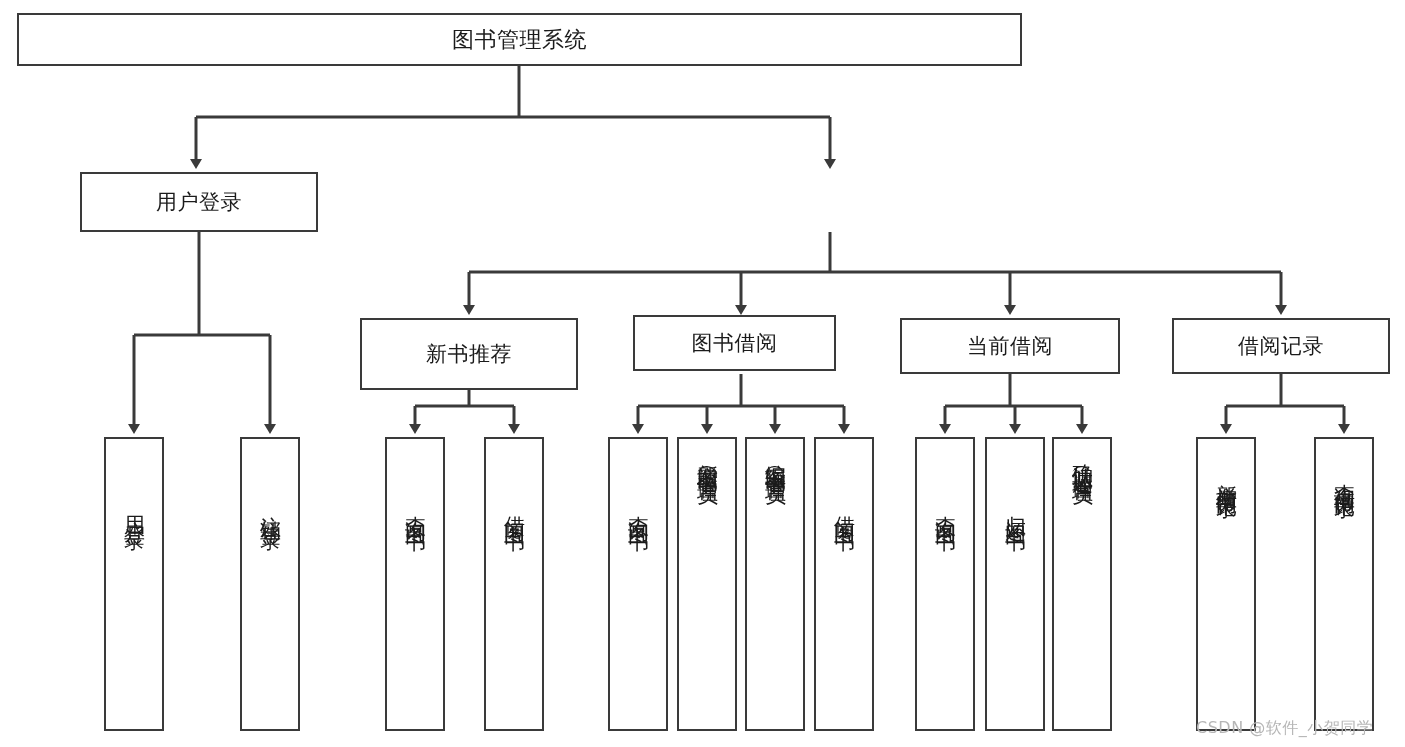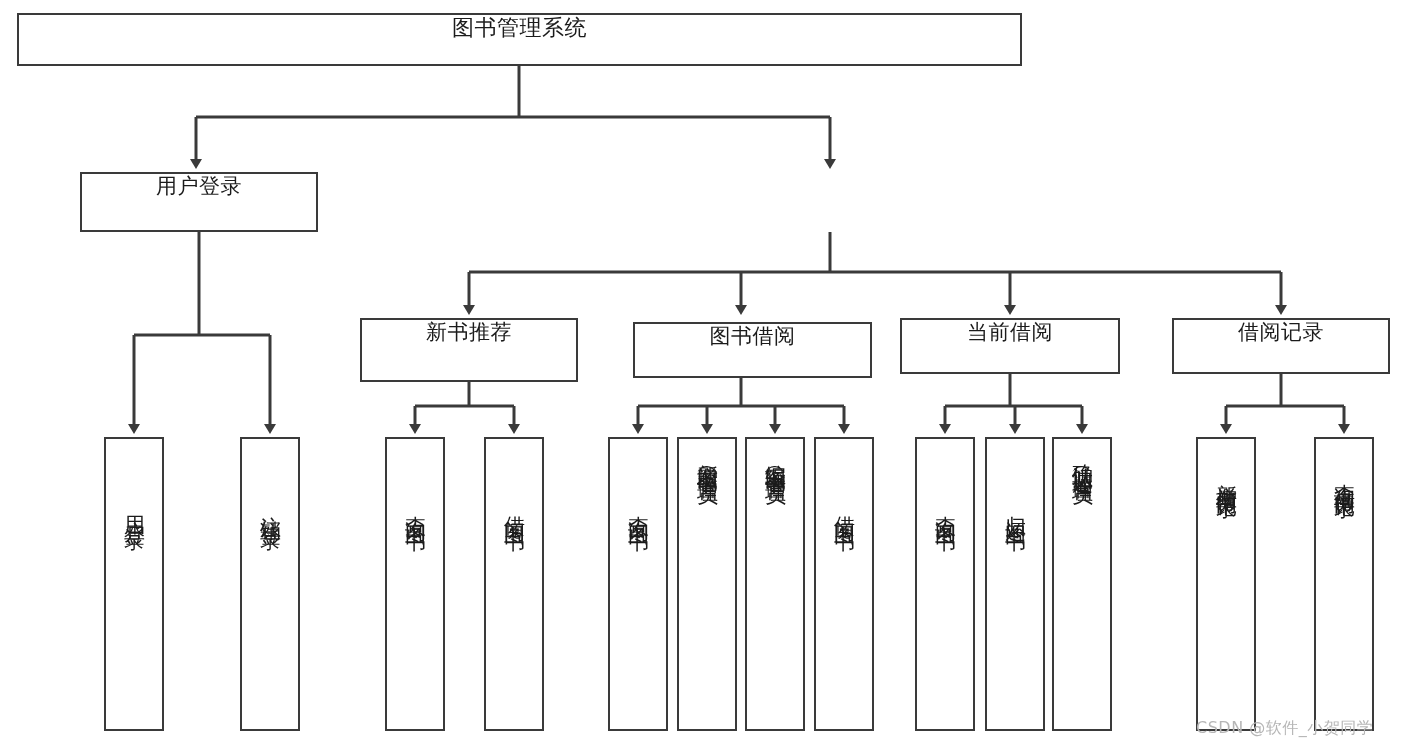--- a/index.html
+++ b/index.html
@@ -24,20 +24,21 @@
     width: 1405px;
     height: 747px;
     pointer-events: none;
   }
   .node {
     position: absolute;
     box-sizing: border-box;
     border: 2px solid #3a3a3a;
     background: #ffffff;
     display: flex;
+    align-items: center;
     justify-content: center;
     color: #1b1b1b;
   }
   .node .label {
     display: block;
     text-align: center;
     line-height: 1.18;
   }
   
   .node.horiz .label {
@@ -129,24 +130,24 @@
   </svg>
 
   <div class="node horiz root" style="left:17px; top:13px; width:1005px; height:53px;">
     <span class="label">图书管理系统</span>
   </div>
 
   <div class="node horiz" style="left:80px; top:172px; width:238px; height:60px;">
     <span class="label">用户登录</span>
   </div>
 
-  <div class="node horiz" style="left:360px; top:318px; width:218px; height:64px;">
+  <div class="node horiz" style="left:360px; top:318px; width:218px; height:72px;">
     <span class="label">新书推荐</span>
   </div>
-  <div class="node horiz" style="left:633px; top:322px; width:239px; height:56px;">
+  <div class="node horiz" style="left:633px; top:315px; width:203px; height:56px;">
     <span class="label">图书借阅</span>
   </div>
   <div class="node horiz" style="left:1172px; top:318px; width:218px; height:56px;">
     <span class="label">借阅记录</span>
   </div>
   <div class="node horiz" style="left:900px; top:318px; width:220px; height:56px;">
     <span class="label">当前借阅</span>
   </div>
 
   <div class="node vert" style="left:104px; top:437px; width:60px; height:294px; padding-top:60px;">

